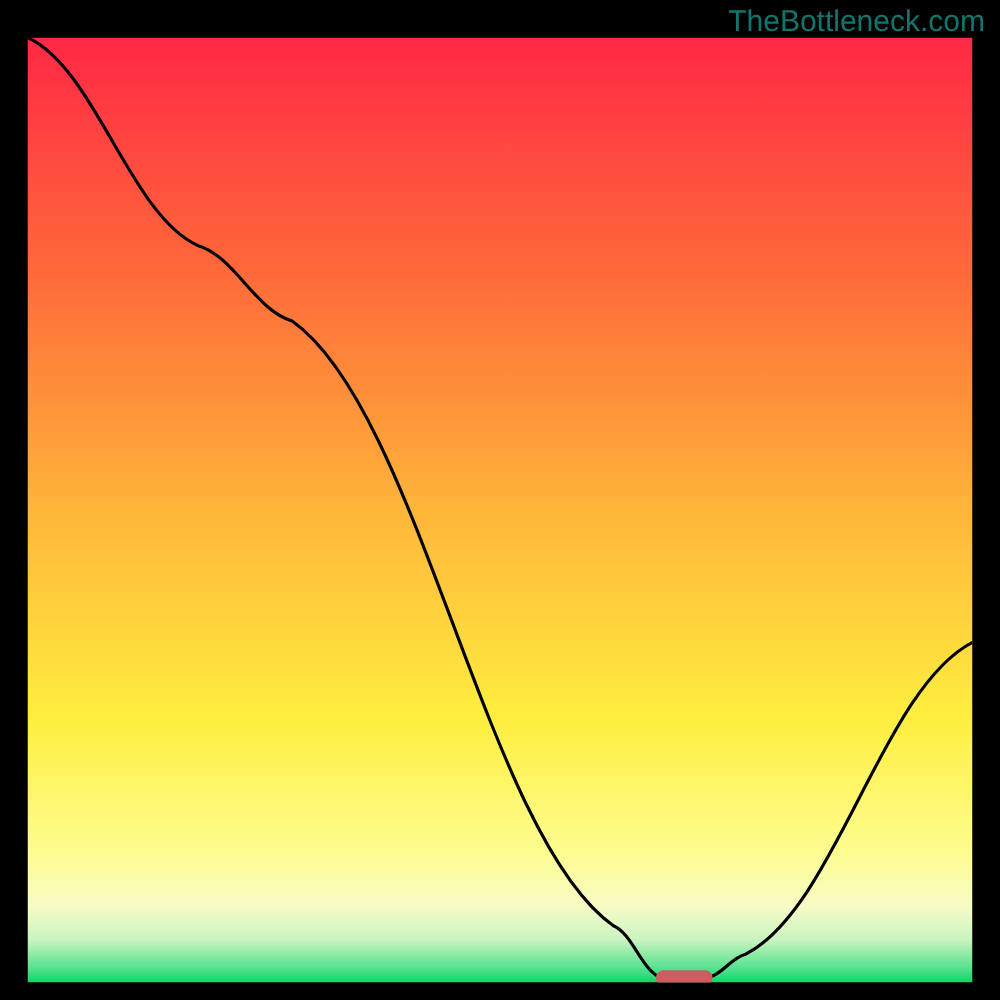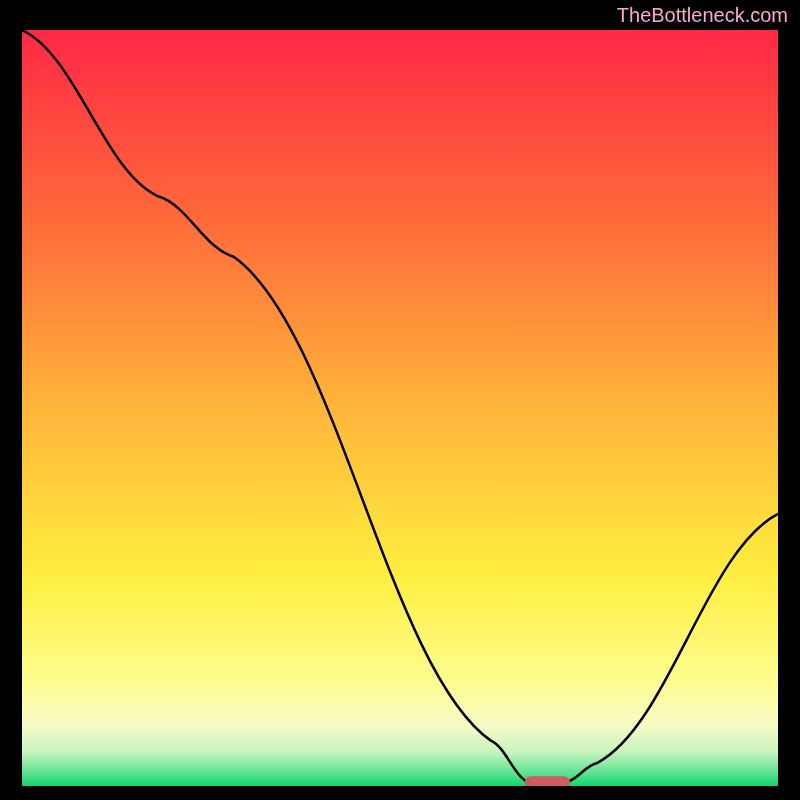--- a/index.html
+++ b/index.html
@@ -8,22 +8,22 @@
     width: 800px;
     height: 800px;
     background: #000;
     position: relative;
     font-family: Arial, Helvetica, sans-serif;
   }
   .watermark {
     position: absolute;
     top: 4px;
     right: 12px;
-    color: #f9a8d4;
-    font-size: 20px;
+    color: #0f766e;
+    font-size: 24px;
     z-index: 10;
   }
   .plot-area {
     position: absolute;
     left: 22px;
     top: 30px;
     width: 756px;
     height: 756px;
     background: #000;
   }

